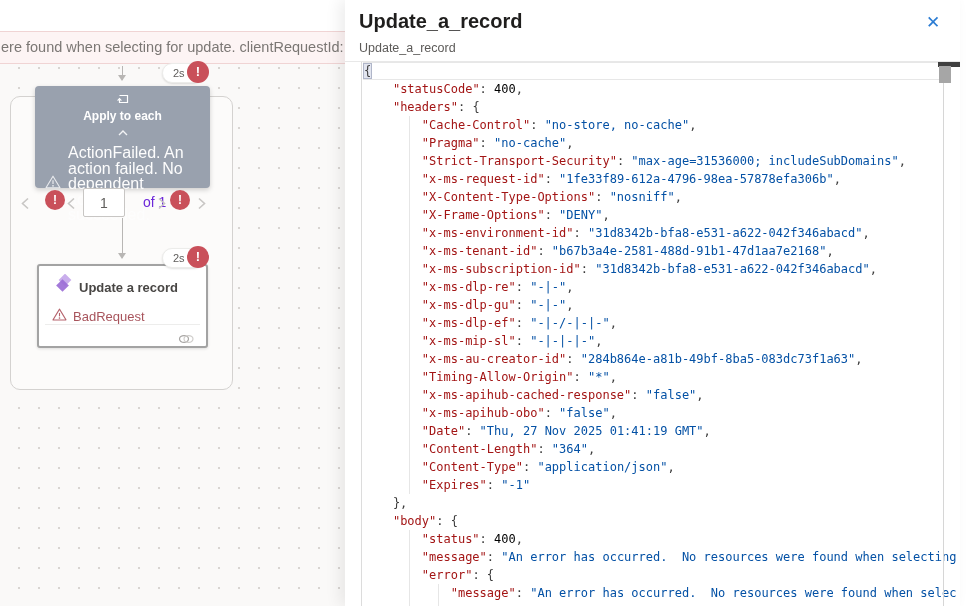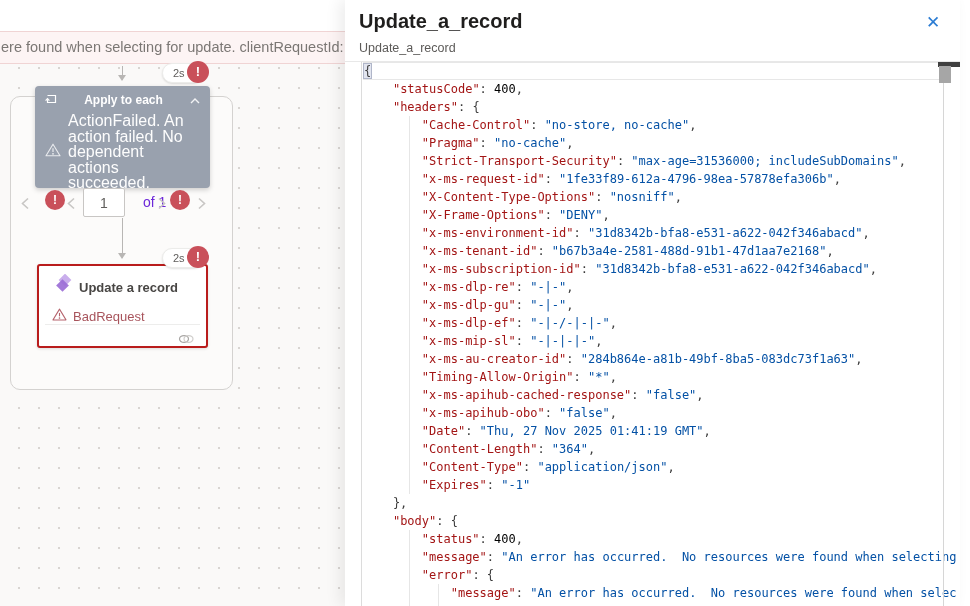--- a/index.html
+++ b/index.html
@@ -20,21 +20,21 @@
   .arrow:after { content:""; position:absolute; bottom:-1px; left:-4px; border:4.5px solid transparent;
     border-top:6px solid #b8b6b4; border-bottom:none; }
   .arrow1 { left:122px; top:66px; height:14px; }
   .arrow2 { left:122px; top:218px; height:40px; }
 
   .scope-box { position:absolute; left:10px; top:96px; width:223px; height:294px;
     border:1px solid #d4d2d0; border-radius:10px; background:#fcfbfa; }
 
   .loop-card { position:absolute; left:35px; top:86px; width:175px; height:102px;
     background:#99a1ae; border-radius:4px; box-shadow:0 2px 5px rgba(0,0,0,.18); color:#fff; cursor:pointer; }
-  .loop-head { display:flex; align-items:center; padding:5px 9px 2px 9px; }
+  .loop-head { display:flex; align-items:center; padding:5px 9px 2px 9px;flex-direction:column; }
   .loop-title { flex:1; text-align:center; font-size:12px; font-weight:bold; color:#fff; }
   .loop-body { display:flex; align-items:center; gap:7px; padding:2px 10px 8px 10px; }
   .loop-msg { font-size:16px; line-height:15.5px; color:#fdfdfd; width:128px; }
   .warn { flex:none; }
 
   .badge-group { position:absolute; width:48px; height:24px; z-index:5; }
   .bg1 { left:162px; top:61px; } .bg2 { left:162px; top:246px; }
   .dur-pill { position:absolute; left:0; top:2px; width:42px; height:20px; background:#fff;
     border:1px solid #ececea; border-radius:10px; box-shadow:0 1px 2px rgba(0,0,0,.12);
     font-size:11px; color:#5f5d5b; line-height:18px; padding-left:10px; }
@@ -44,21 +44,21 @@
 
   .pager { position:absolute; left:0; top:188px; width:243px; height:32px; }
   .chev { position:absolute; top:8px; cursor:pointer; }
   .pg-badge { position:absolute; top:2px; width:20px; height:20px; line-height:20px; font-size:12px; z-index:3; }
   .page-input { position:absolute; left:83px; top:0; width:42px; height:29px; border:1px solid #c8c6c4;
     border-radius:2px; text-align:center; font-size:14px; color:#605e5c; background:#fff;
     font-family:"Liberation Sans",sans-serif; }
   .of-label { position:absolute; left:143px; top:6px; font-size:14px; color:#6d28d9; }
 
   .action-card { position:absolute; left:37px; top:264px; width:171px; height:84px; background:#fff;
-    border:2px solid #b91c1c; border-radius:3px; box-shadow:0 1px 3px rgba(0,0,0,.12); cursor:pointer; }
+    border:2px solid #a3a3a3; border-radius:3px; box-shadow:0 1px 3px rgba(0,0,0,.12); cursor:pointer; }
   .ac-title-row { display:flex; align-items:center; padding:8px 10px 0 14px; }
   .ac-title { flex:1; text-align:center; font-size:13px; color:#484644; font-weight:600; padding-right:14px; }
   .ac-status { display:flex; align-items:center; gap:6px; padding:8px 0 0 13px; color:#a8545c; font-size:13px; }
   .ac-footer { position:absolute; left:6px; right:6px; bottom:0; height:22px; border-top:1px solid #ededec;
     text-align:right; padding:5px 6px 0 0; }
 
   
   .panel { position:absolute; left:345px; top:0; width:615px; height:606px; background:#fff;
     box-shadow:-6px 0 14px rgba(0,0,0,.07); }
   .panel-title { position:absolute; left:14px; top:10px; font-size:20px; font-weight:bold; color:#1f1e1d; }

